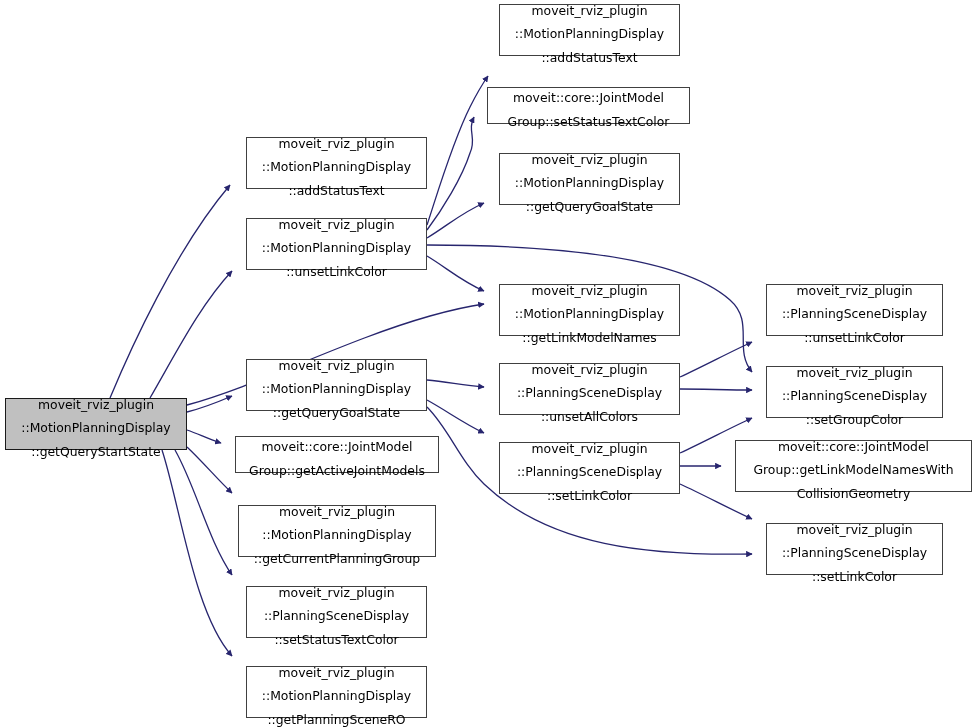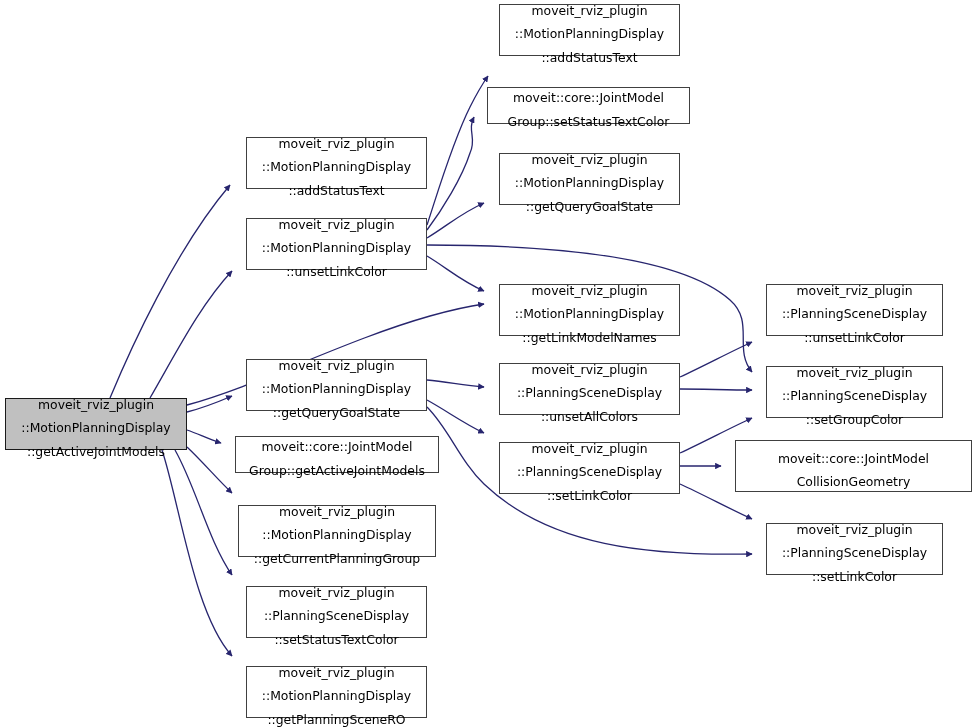--- a/index.html
+++ b/index.html
@@ -73,32 +73,32 @@
         <path d="M 427,400 C 447,411 463,423 484,433" fill="none" stroke="#27256e" stroke-width="1.3" marker-end="url(#arrow)"></path>
         <path d="M 427,407 C 449,429 460,461 484,484 550,547 650,556 752,554" fill="none" stroke="#27256e" stroke-width="1.3" marker-end="url(#arrow)"></path>
         <path d="M 680,377 C 704,366 730,352 752,342" fill="none" stroke="#27256e" stroke-width="1.3" marker-end="url(#arrow)"></path>
         <path d="M 680,389 C 703,389 728,390 752,390" fill="none" stroke="#27256e" stroke-width="1.3" marker-end="url(#arrow)"></path>
         <path d="M 680,453 C 704,442 730,428 752,418" fill="none" stroke="#27256e" stroke-width="1.3" marker-end="url(#arrow)"></path>
         <path d="M 680,466 C 695,466 707,466 721,466" fill="none" stroke="#27256e" stroke-width="1.3" marker-end="url(#arrow)"></path>
         <path d="M 680,484 C 704,495 730,509 752,519" fill="none" stroke="#27256e" stroke-width="1.3" marker-end="url(#arrow)"></path>
       </g>
   </svg>
   <div id="nodes">
-      <div class="node root" style="left: 5px; top: 398px; width: 182px; height: 52px;"><span class="ln">moveit_rviz_plugin</span><span class="ln">::MotionPlanningDisplay</span><span class="ln">::getActiveJointModels</span></div>
+      <div class="node root" style="left: 5px; top: 398px; width: 182px; height: 52px;"><span class="ln">moveit_rviz_plugin</span><span class="ln">::MotionPlanningDisplay</span><span class="ln">::getQueryStartState</span></div>
       <div class="node" style="left: 499px; top: 4px; width: 181px; height: 52px;"><span class="ln">moveit_rviz_plugin</span><span class="ln">::MotionPlanningDisplay</span><span class="ln">::addStatusText</span></div>
       <div class="node" style="left: 487px; top: 87px; width: 203px; height: 37px;"><span class="ln">moveit::core::JointModel</span><span class="ln">Group::setStatusTextColor</span></div>
       <div class="node" style="left: 499px; top: 153px; width: 181px; height: 52px;"><span class="ln">moveit_rviz_plugin</span><span class="ln">::MotionPlanningDisplay</span><span class="ln">::getQueryGoalState</span></div>
       <div class="node" style="left: 246px; top: 137px; width: 181px; height: 52px;"><span class="ln">moveit_rviz_plugin</span><span class="ln">::MotionPlanningDisplay</span><span class="ln">::addStatusText</span></div>
       <div class="node" style="left: 246px; top: 218px; width: 181px; height: 52px;"><span class="ln">moveit_rviz_plugin</span><span class="ln">::MotionPlanningDisplay</span><span class="ln">::unsetLinkColor</span></div>
       <div class="node" style="left: 499px; top: 284px; width: 181px; height: 52px;"><span class="ln">moveit_rviz_plugin</span><span class="ln">::MotionPlanningDisplay</span><span class="ln">::getLinkModelNames</span></div>
       <div class="node" style="left: 766px; top: 284px; width: 177px; height: 52px;"><span class="ln">moveit_rviz_plugin</span><span class="ln">::PlanningSceneDisplay</span><span class="ln">::unsetLinkColor</span></div>
       <div class="node" style="left: 246px; top: 359px; width: 181px; height: 52px;"><span class="ln">moveit_rviz_plugin</span><span class="ln">::MotionPlanningDisplay</span><span class="ln">::getQueryGoalState</span></div>
       <div class="node" style="left: 499px; top: 363px; width: 181px; height: 52px;"><span class="ln">moveit_rviz_plugin</span><span class="ln">::PlanningSceneDisplay</span><span class="ln">::unsetAllColors</span></div>
       <div class="node" style="left: 766px; top: 366px; width: 177px; height: 52px;"><span class="ln">moveit_rviz_plugin</span><span class="ln">::PlanningSceneDisplay</span><span class="ln">::setGroupColor</span></div>
       <div class="node" style="left: 235px; top: 436px; width: 204px; height: 37px;"><span class="ln">moveit::core::JointModel</span><span class="ln">Group::getActiveJointModels</span></div>
       <div class="node" style="left: 499px; top: 442px; width: 181px; height: 52px;"><span class="ln">moveit_rviz_plugin</span><span class="ln">::PlanningSceneDisplay</span><span class="ln">::setLinkColor</span></div>
-      <div class="node" style="left: 735px; top: 440px; width: 237px; height: 52px;"><span class="ln">moveit::core::JointModel</span><span class="ln">CollisionGeometry</span></div>
+      <div class="node" style="left: 735px; top: 440px; width: 237px; height: 52px;"><span class="ln">moveit::core::JointModel</span><span class="ln">Group::getLinkModelNamesWith</span><span class="ln">CollisionGeometry</span></div>
       <div class="node" style="left: 238px; top: 505px; width: 198px; height: 52px;"><span class="ln">moveit_rviz_plugin</span><span class="ln">::MotionPlanningDisplay</span><span class="ln">::getCurrentPlanningGroup</span></div>
       <div class="node" style="left: 766px; top: 523px; width: 177px; height: 52px;"><span class="ln">moveit_rviz_plugin</span><span class="ln">::PlanningSceneDisplay</span><span class="ln">::setLinkColor</span></div>
       <div class="node" style="left: 246px; top: 586px; width: 181px; height: 52px;"><span class="ln">moveit_rviz_plugin</span><span class="ln">::PlanningSceneDisplay</span><span class="ln">::setStatusTextColor</span></div>
       <div class="node" style="left: 246px; top: 666px; width: 181px; height: 52px;"><span class="ln">moveit_rviz_plugin</span><span class="ln">::MotionPlanningDisplay</span><span class="ln">::getPlanningSceneRO</span></div>
     </div>
 </div>
 
 </body></html>

